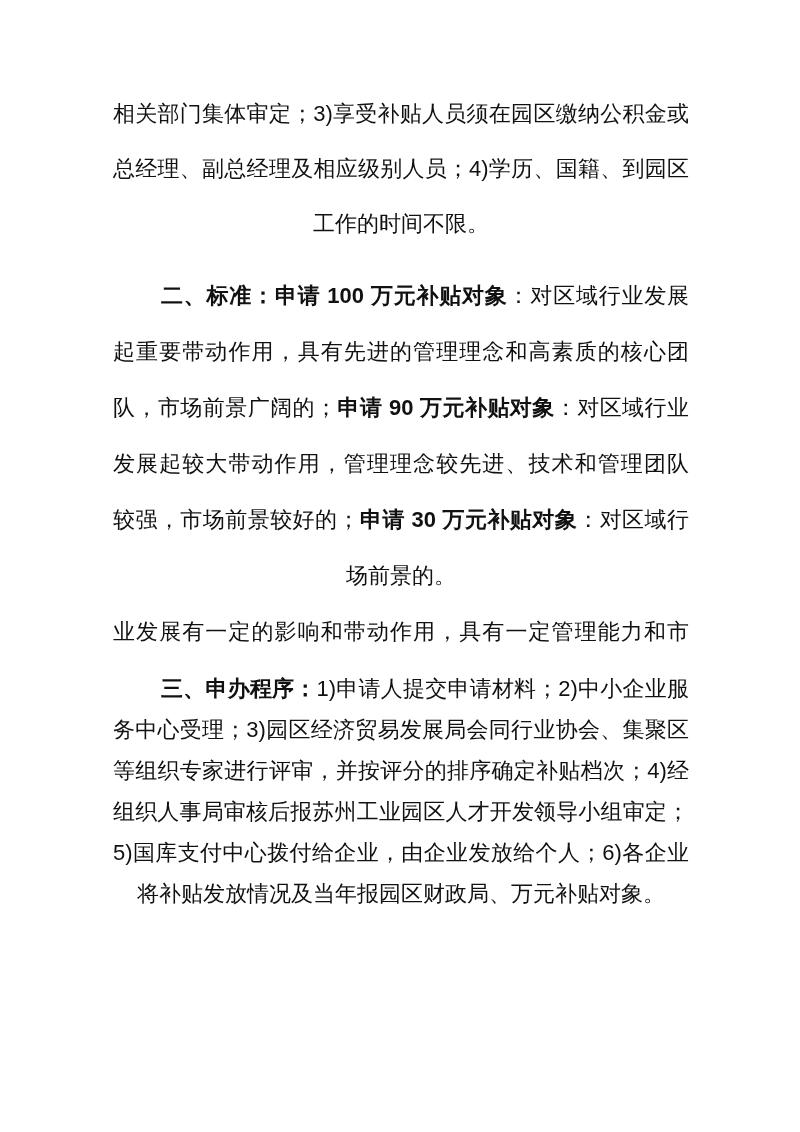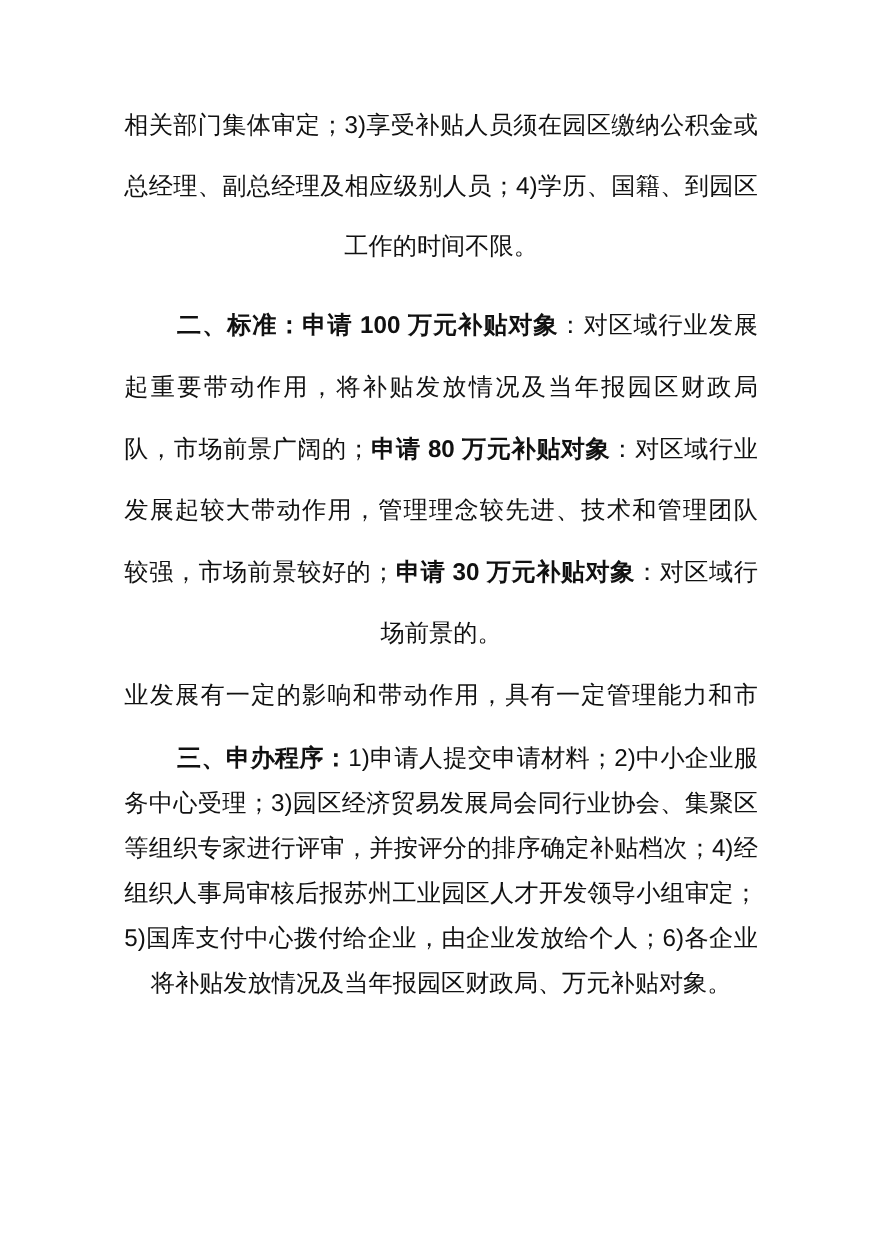--- a/index.html
+++ b/index.html
@@ -50,22 +50,22 @@
 
 <div class="page">
   <div class="doc-body" style="color: rgb(17, 17, 17);">
       <div class="para" style="line-height: 55px; margin-top: 0px;">
         <div class="line just"><span>相关部门集体审定；3)享受补贴人员须在园区缴纳公积金或</span></div>
         <div class="line just"><span>总经理、副总经理及相应级别人员；4)学历、国籍、到园区</span></div>
         <div class="line"><span>工作的时间不限。</span></div>
       </div>
       <div class="para" style="line-height: 56px; margin-top: 17px;">
         <div class="line just indent"><span class="bold">二、标准：申请 100 万元补贴对象</span><span>：对区域行业发展</span></div>
-        <div class="line just"><span>起重要带动作用，将补贴发放情况及当年报园区财政局</span></div>
-        <div class="line just"><span>队，市场前景广阔的；</span><span class="bold">申请 80 万元补贴对象</span><span>：对区域行业</span></div>
+        <div class="line just"><span>起重要带动作用，具有先进的管理理念和高素质的核心团</span></div>
+        <div class="line just"><span>队，市场前景广阔的；</span><span class="bold">申请 90 万元补贴对象</span><span>：对区域行业</span></div>
         <div class="line just"><span>发展起较大带动作用，管理理念较先进、技术和管理团队</span></div>
         <div class="line just"><span>较强，市场前景较好的；</span><span class="bold">申请 30 万元补贴对象</span><span>：对区域行</span></div>
         <div class="line"><span>场前景的。</span></div>
         <div class="line just"><span>业发展有一定的影响和带动作用，具有一定管理能力和市</span></div>
       </div>
       <div class="para" style="line-height: 41px; margin-top: 8px;">
         <div class="line just indent"><span class="bold">三、申办程序：</span><span>1)申请人提交申请材料；2)中小企业服</span></div>
         <div class="line just"><span>务中心受理；3)园区经济贸易发展局会同行业协会、集聚区</span></div>
         <div class="line just"><span>等组织专家进行评审，并按评分的排序确定补贴档次；4)经</span></div>
         <div class="line just"><span>组织人事局审核后报苏州工业园区人才开发领导小组审定；</span></div>

